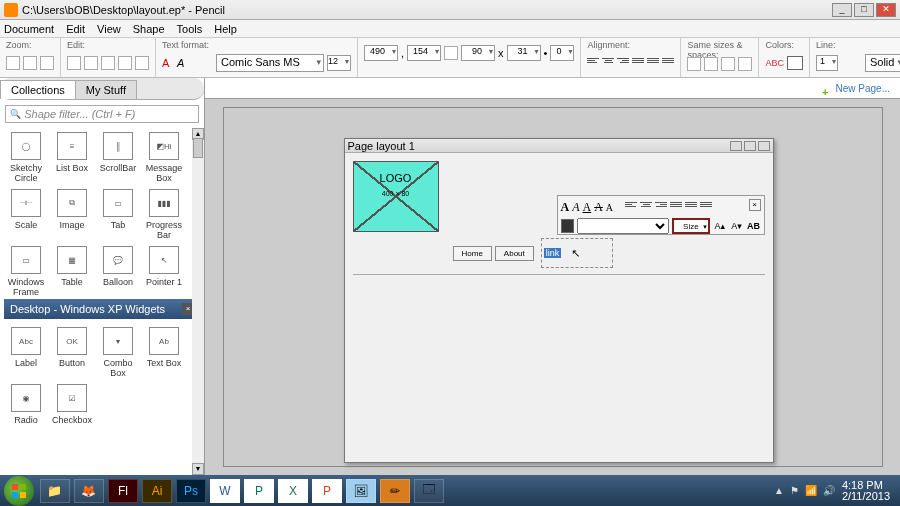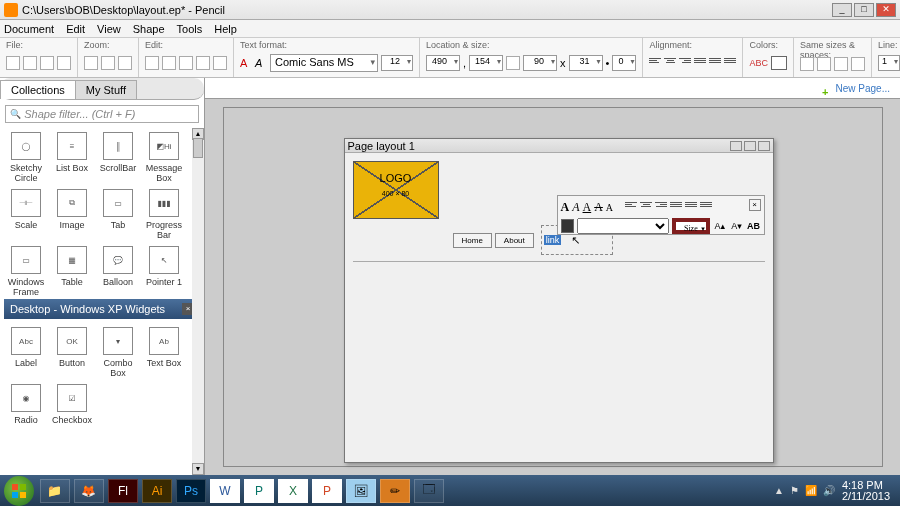--- a/index.html
+++ b/index.html
@@ -18,21 +18,21 @@
 
 
 .toolrow { height: 40px; background: #f7f7f7; display: flex; align-items: stretch; border-bottom: 1px solid #bbb; }
 .toolgroup { border-right: 1px solid #ccc; padding: 2px 6px; display: flex; flex-direction: column; }
 .toolgroup .lbl { font-size: 9px; color: #666; height: 12px; }
 .toolgroup .ctrls { display: flex; align-items: center; gap: 3px; height: 26px; }
 .iconbtn { width: 14px; height: 14px; border: 1px solid #aaa; background: #fff; display: inline-block; }
 .tinyicon { width: 12px; height: 12px; display: inline-block; }
 .numbox { width: 34px; height: 16px; border: 1px solid #999; background: #fff; font-size: 9px; text-align: right; padding-right: 12px; position: relative; }
 .numbox::after { content:"▾"; position:absolute; right:1px; top:1px; font-size:8px; color:#666; }
-.combo { height: 18px; border: 1px solid #999; background: #fff; position: relative; padding: 1px 16px 1px 4px; }
+.combo { height: 18px; border: 1px solid #999; background: #fff; position: relative; padding: 1px 16px 1px 4px; margin-left: 24px; }
 .combo::after { content:"▾"; position:absolute; right:2px; top:2px; font-size:9px; color:#666; }
 .colorbox { width: 16px; height: 14px; border: 1px solid #666; background: #fff; }
 .swatch { width:14px; height:14px; background:#333; border:1px solid #666; }
 .alignico { width:12px; height:10px; display:inline-flex; flex-direction:column; gap:1px; }
 .alignico i { height:1px; background:#555; display:block; }
 
 
 .main { display: flex; height: 397px; }
 .leftpanel { width: 205px; background: #fff; border-right: 1px solid #999; display: flex; flex-direction: column; }
 .paneltabs { height: 22px; display: flex; background: #e8e8e8; border-bottom: 1px solid #aaa; border-radius: 10px; }
@@ -59,39 +59,39 @@
 .doctabs .newpg { color:#3a78c3; font-size:10px; padding:4px; }
 .doctabs .plus { color:#6b0; font-weight:bold; margin-right:3px; }
 .canvas { flex:1; background:#ccc; padding:8px; position:relative; }
 .paper { width:660px; height:360px; background:#ccc; border:1px solid #888; margin:0 auto; position:relative; }
 
 
 .mockwin { position:absolute; left:120px; top:30px; width:430px; height:325px; background:#f0f0f0; border:1px solid #777; box-shadow:2px 2px 4px rgba(0,0,0,.3); }
 .mockwin .mtitle { height:14px; background:linear-gradient(#e8e8e8,#d8d8d8); border-bottom:1px solid #aaa; display:flex; align-items:center; padding:0 3px; font-size:8px; }
 .mockwin .mtitle .mbtn { width:12px; height:10px; border:1px solid #888; margin-left:2px; background:#ddd; }
 .mockwin .mbody { padding:8px; position:relative; height:calc(100% - 14px); }
-.logo { width:86px; height:58px; border:1px solid #555; position:relative; text-align:center; font-size:8px; background:#eab308; }
+.logo { width:86px; height:71px; border:1px solid #555; position:relative; text-align:center; font-size:8px; background:#5eead4; }
 .logo::before, .logo::after { content:""; position:absolute; inset:0; }
 .logo::before { background:linear-gradient(to top right, transparent 49%, #555 49%, #555 51%, transparent 51%); }
 .logo::after { background:linear-gradient(to top left, transparent 49%, #555 49%, #555 51%, transparent 51%); }
 .logo span { position:relative; z-index:1; display:block; margin-top:10px; }
 .navbtn { display:inline-block; padding:2px 8px; border:1px solid #888; background:#f4f4f4; font-size:8px; margin-right:3px; }
 .navrow { margin-top:6px; display:flex; align-items:center; }
 .editbox { border:1px dashed #888; width:72px; height:30px; margin-left:4px; display:flex; align-items:center; padding:2px; }
 .editbox .sel { background:#3a78c3; color:#fff; padding:0 2px; font-size:9px; }
 .cursor { margin-left:10px; font-size:11px; }
 .hr { border-top:1px solid #aaa; margin-top:6px; }
 
 
 .txttool { position:absolute; right:8px; top:42px; width:208px; height:40px; background:#f4f4f4; border:1px solid #999; padding:3px; }
 .txttool .row { display:flex; align-items:center; gap:3px; height:16px; }
 .txttool .A { font-family:serif; font-size:12px; }
 .txttool .row .sm { font-size:10px; }
 .txttool select { height:16px; width:92px; font-size:9px; }
-.txttool .sizesel { width:38px; height:16px; border:4px solid #7f1d1d; background:#fff; font-size:8px; text-align:center; line-height:14px; position:relative;font-family:Liberation Serif, serif; }
+.txttool .sizesel { width:38px; height:16px; border:2px solid #7f1d1d; background:#fff; font-size:8px; text-align:center; line-height:14px; position:relative; }
 .txttool .sizesel::after { content:"▾"; position:absolute; right:1px; font-size:7px; }
 .txttool .ib { width:14px; height:14px; display:flex; align-items:center; justify-content:center; font-size:9px; }
 .txttool .close { position:absolute; right:3px; top:3px; width:12px; height:12px; border:1px solid #888; text-align:center; line-height:10px; font-size:8px; }
 
 
 .taskbar { position:absolute; left:0; right:0; bottom:0; height:31px; background:linear-gradient(#3e5f82,#223a52); display:flex; align-items:center; padding:0 4px; }
 .startbtn { width:30px; height:30px; border-radius:50%; background:radial-gradient(circle at 40% 40%, #7fc241, #1f6b1f); margin-right:6px; display:flex; align-items:center; justify-content:center; }
 .startbtn::before { content:""; width:14px; height:14px; background:
   linear-gradient(#f25022,#f25022) 0 0/6px 6px no-repeat,
   linear-gradient(#7fba00,#7fba00) 8px 0/6px 6px no-repeat,
@@ -117,29 +117,20 @@
   <span>Document</span>
   <span>Edit</span>
   <span>View</span>
   <span>Shape</span>
   <span>Tools</span>
   <span>Help</span>
 </div>
 
 <div class="toolrow">
   <div class="toolgroup">
-    <div class="lbl">File:</div>
-    <div class="ctrls">
-      <span class="iconbtn"></span>
-      <span class="iconbtn"></span>
-      <span class="iconbtn"></span>
-      <span class="iconbtn"></span>
-    </div>
-  </div>
-  <div class="toolgroup">
     <div class="lbl">Zoom:</div>
     <div class="ctrls">
       <span class="iconbtn"></span>
       <span class="iconbtn"></span>
       <span class="iconbtn"></span>
     </div>
   </div>
   <div class="toolgroup">
     <div class="lbl">Edit:</div>
     <div class="ctrls">
@@ -149,25 +140,24 @@
       <span class="iconbtn"></span>
       <span class="iconbtn"></span>
     </div>
   </div>
   <div class="toolgroup" style="flex:0 0 175px">
     <div class="lbl">Text format:</div>
     <div class="ctrls">
       <span class="tinyicon" style="color:#c00">A</span>
       <span class="tinyicon" style="font-style:italic">A</span>
       <div class="combo" style="width:108px"><span>Comic Sans MS</span></div>
-      <div class="numbox" style="width:32px">12</div>
-    </div>
-  </div>
-  <div class="toolgroup">
-    <div class="lbl">Location &amp; size:</div>
+      <div class="numbox" style="width:24px">12</div>
+    </div>
+  </div>
+  <div class="toolgroup">
     <div class="ctrls">
       <div class="numbox">490</div>
         <span>,</span>
       <div class="numbox">154</div>
       <span class="iconbtn"></span>
       <div class="numbox">90</div>
         <span>x</span>
       <div class="numbox">31</div>
         <span>•</span>
       <div class="numbox" style="width:24px">0</div>
@@ -202,33 +192,33 @@
           <i></i>
         </span>
       <span class="alignico">
           <i></i>
           <i></i>
           <i></i>
         </span>
     </div>
   </div>
   <div class="toolgroup">
+    <div class="lbl">Same sizes &amp; spaces:</div>
+    <div class="ctrls">
+      <span class="iconbtn"></span>
+      <span class="iconbtn"></span>
+      <span class="iconbtn"></span>
+      <span class="iconbtn"></span>
+    </div>
+  </div>
+  <div class="toolgroup">
     <div class="lbl">Colors:</div>
     <div class="ctrls">
       <span style="font-size:9px;color:#c33">ABC</span>
       <span class="colorbox"></span>
-    </div>
-  </div>
-  <div class="toolgroup">
-    <div class="lbl">Same sizes &amp; spaces:</div>
-    <div class="ctrls">
-      <span class="iconbtn"></span>
-      <span class="iconbtn"></span>
-      <span class="iconbtn"></span>
-      <span class="iconbtn"></span>
     </div>
   </div>
   <div class="toolgroup" style="border:none">
     <div class="lbl">Line:</div>
     <div class="ctrls">
       <div class="numbox" style="width:22px">1</div>
       <div class="combo" style="width:40px"><span>Solid</span></div>
     </div>
   </div>
 </div>

